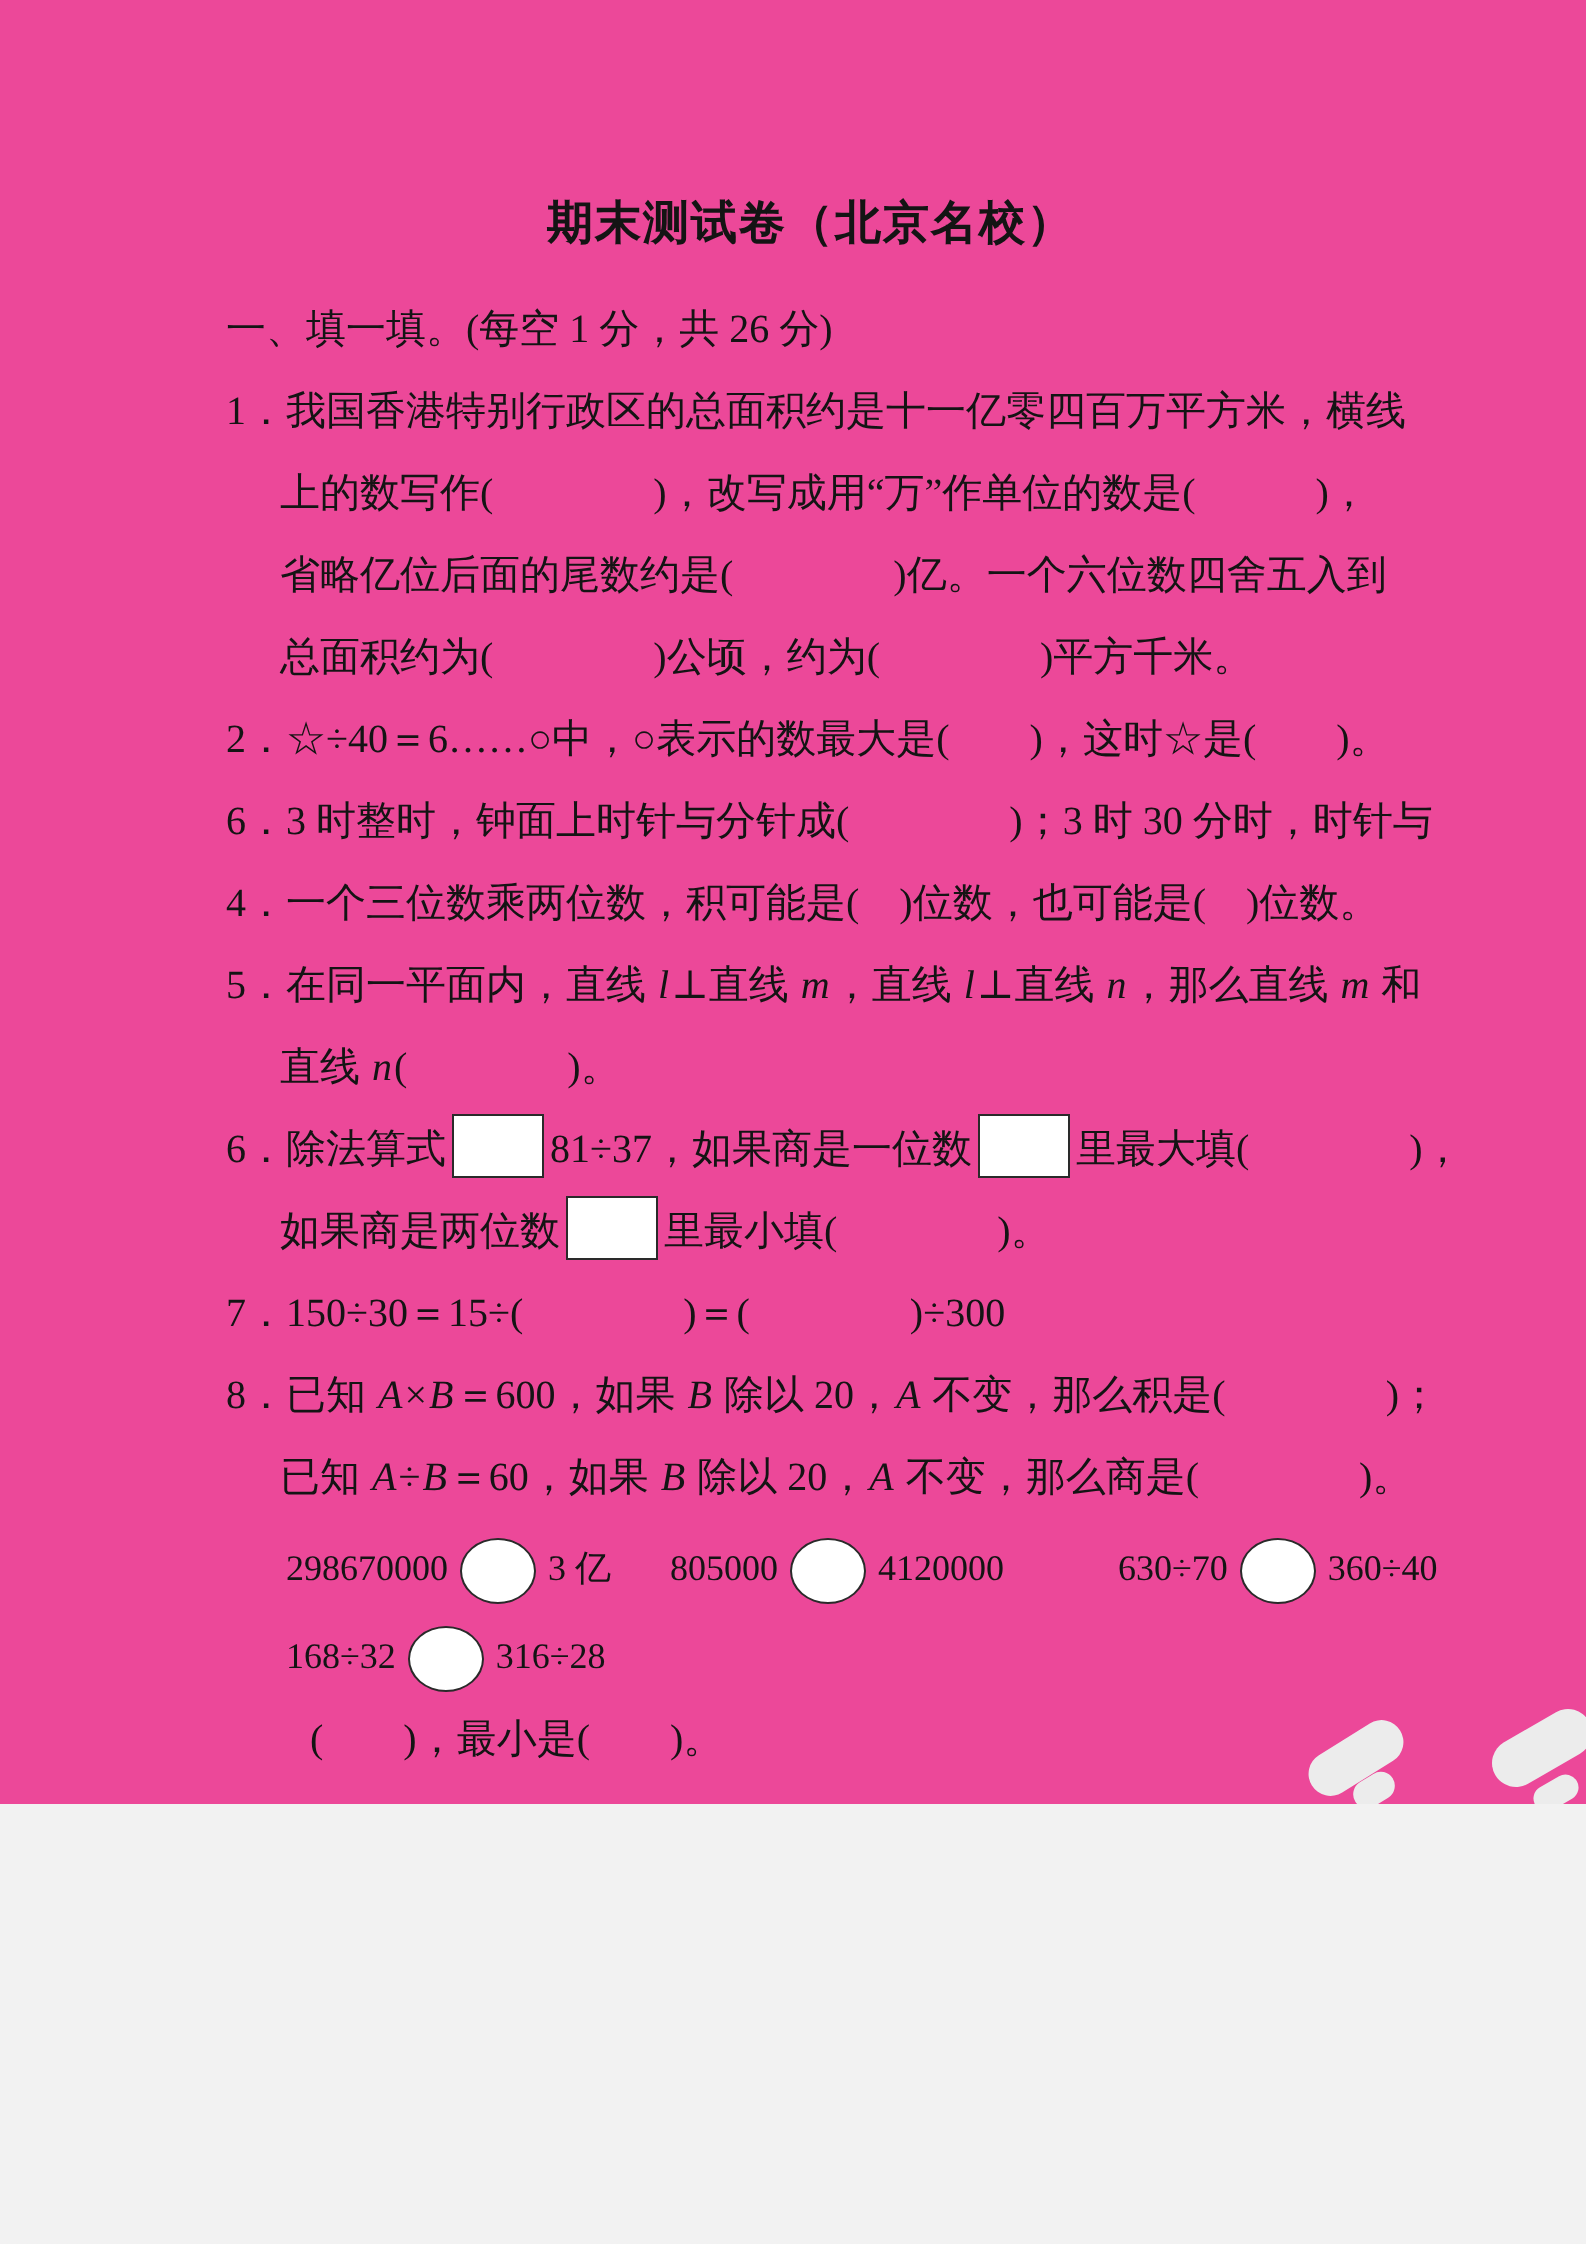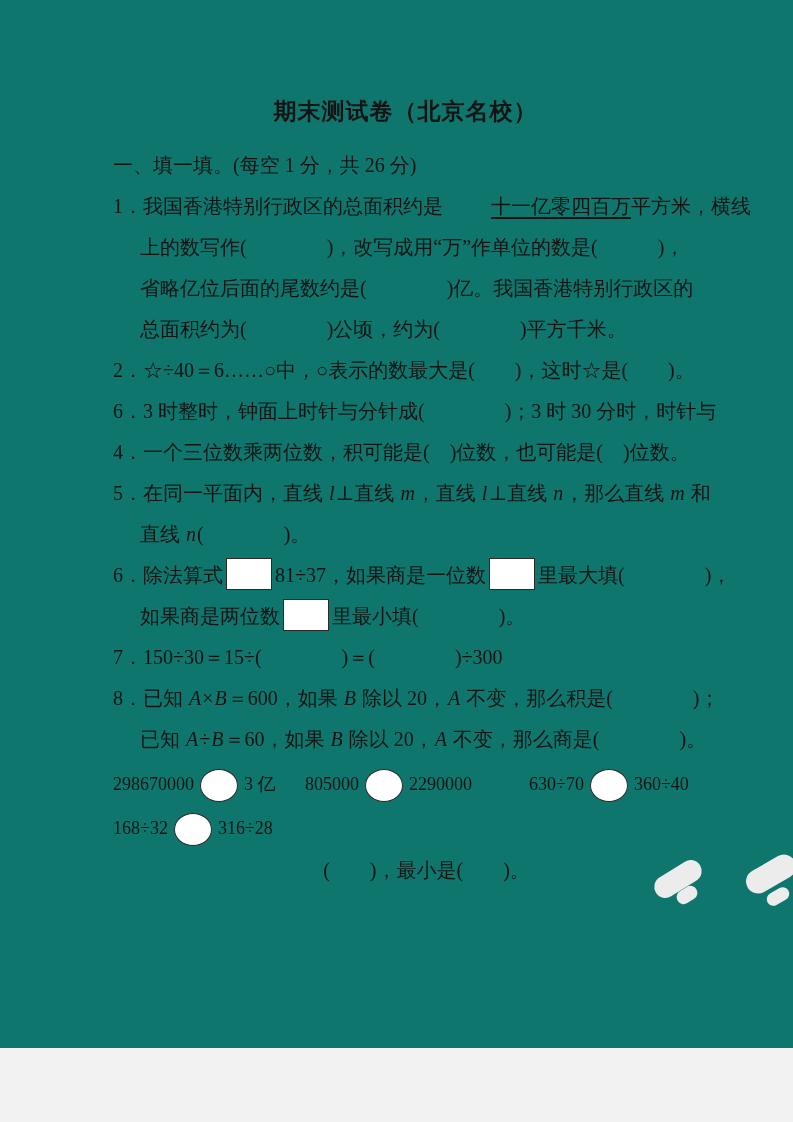--- a/index.html
+++ b/index.html
@@ -1,51 +1,51 @@
 <!DOCTYPE html>
 <html lang="zh"><head>
 <meta charset="utf-8">
 <style>
   html,body{margin:0;padding:0;background:#f2f2f2;}
   .page{
     position:relative;
-    width:793px;height:1048px;
-    background:#0f766e;
+    width:793px;height:902px;
+    background:#ec4899;
     font-family:"Liberation Serif","DejaVu Serif",serif;
     color:#141414;
     overflow:hidden;
     margin:0 auto;
   }
   .content{position:absolute;left:113px;top:96px;width:585px;}
   .title{
     text-align:center;
     font-size:23px;font-weight:bold;
     line-height:32px;
     letter-spacing:1px;
     white-space:nowrap;
   }
   .heading{font-size:20px;line-height:41px;margin-top:17px;white-space:nowrap;}
   .line{font-size:20px;line-height:41px;white-space:nowrap;}
   .indent-0{padding-left:0;}
   .indent-1{padding-left:27px;}
-  .indent-2{padding-left:42px;text-align:center;}
-  .u{text-decoration:underline;text-underline-offset:4px;margin-left:48px;}
+  .indent-2{padding-left:42px;}
+  .u{text-underline-offset:4px;}
   .it{font-style:italic;padding:0 1px;}
   .blank-box{
     display:inline-block;width:44px;height:30px;
     border:1.4px solid #2a2a2a;background:#fff;
     vertical-align:-8px;margin:0 3px;
   }
   .circle{display:inline-block;border:1.4px solid #2a2a2a;border-radius:50%;background:#fff;}
   .big-circle{width:46px;height:33px;vertical-align:-10px;margin:0 1px;}
   .cmp-circle{width:36px;height:31px;vertical-align:middle;margin:0 6px;}
   .cmp-grid{
     display:grid;
     grid-template-columns:192px 224px 1fr;
-    margin-top:2px;
+    margin-left:30px;margin-top:2px;
   }
   .cmp-cell{font-size:18px;line-height:44px;white-space:nowrap;}
   
   .wm{position:absolute;background:#ececec;border-radius:14px;}
   .wm-a{left:652px;top:868px;width:52px;height:22px;transform:rotate(-32deg);}
   .wm-b{left:676px;top:888px;width:22px;height:14px;transform:rotate(-32deg);}
   .wm-c{left:744px;top:862px;width:54px;height:24px;transform:rotate(-30deg);}
   .wm-d{left:766px;top:890px;width:24px;height:13px;transform:rotate(-30deg);}
 </style>
 </head>
@@ -56,34 +56,34 @@
   <div class="wm wm-b"></div>
   <div class="wm wm-c"></div>
   <div class="wm wm-d"></div>
 
   <div class="content">
     <div class="title">期末测试卷（北京名校）</div>
     <div class="heading">一、填一填。(每空 1 分，共 26 分)</div>
     <div>
         <div class="line indent-0"><span class="t">1．我国香港特别行政区的总面积约是</span><span class="t u">十一亿零四百万</span><span class="t">平方米，横线</span></div>
         <div class="line indent-1"><span class="t">上的数写作(　　　　)，改写成用“万”作单位的数是(　　　)，</span></div>
-        <div class="line indent-1"><span class="t">省略亿位后面的尾数约是(　　　　)亿。我国香港特别行政区的</span></div>
+        <div class="line indent-1"><span class="t">省略亿位后面的尾数约是(　　　　)亿。一个六位数四舍五入到</span></div>
         <div class="line indent-1"><span class="t">总面积约为(　　　　)公顷，约为(　　　　)平方千米。</span></div>
         <div class="line indent-0"><span class="t">2．☆÷40＝6……○中，○表示的数最大是(　　)，这时☆是(　　)。</span></div>
         <div class="line indent-0"><span class="t">6．3 时整时，钟面上时针与分针成(　　　　)；3 时 30 分时，时针与</span></div>
         <div class="line indent-0"><span class="t">4．一个三位数乘两位数，积可能是(　)位数，也可能是(　)位数。</span></div>
         <div class="line indent-0"><span class="t">5．在同一平面内，直线 </span><span class="it">l</span><span class="t">⊥直线 </span><span class="it">m</span><span class="t">，直线 </span><span class="it">l</span><span class="t">⊥直线 </span><span class="it">n</span><span class="t">，那么直线 </span><span class="it">m</span><span class="t"> 和</span></div>
         <div class="line indent-1"><span class="t">直线 </span><span class="it">n</span><span class="t">(　　　　)。</span></div>
         <div class="line indent-0"><span class="t">6．除法算式</span><span class="blank-box"></span><span class="t">81÷37，如果商是一位数</span><span class="blank-box"></span><span class="t">里最大填(　　　　)，</span></div>
         <div class="line indent-1"><span class="t">如果商是两位数</span><span class="blank-box"></span><span class="t">里最小填(　　　　)。</span></div>
         <div class="line indent-0"><span class="t">7．150÷30＝15÷(　　　　)＝(　　　　)÷300</span></div>
         <div class="line indent-0"><span class="t">8．已知 </span><span class="it">A</span><span class="t">×</span><span class="it">B</span><span class="t">＝600，如果 </span><span class="it">B</span><span class="t"> 除以 20，</span><span class="it">A</span><span class="t"> 不变，那么积是(　　　　)；</span></div>
         <div class="line indent-1"><span class="t">已知 </span><span class="it">A</span><span class="t">÷</span><span class="it">B</span><span class="t">＝60，如果 </span><span class="it">B</span><span class="t"> 除以 20，</span><span class="it">A</span><span class="t"> 不变，那么商是(　　　　)。</span></div>
         <div class="cmp-grid">
           <div class="cmp-cell"><span class="t">298670000</span><span class="circle cmp-circle"></span><span class="t">3 亿</span></div>
-          <div class="cmp-cell"><span class="t">805000</span><span class="circle cmp-circle"></span><span class="t">2290000</span></div>
+          <div class="cmp-cell"><span class="t">805000</span><span class="circle cmp-circle"></span><span class="t">4120000</span></div>
           <div class="cmp-cell"><span class="t">630÷70</span><span class="circle cmp-circle"></span><span class="t">360÷40</span></div>
           <div class="cmp-cell"><span class="t">168÷32</span><span class="circle cmp-circle"></span><span class="t">316÷28</span></div>
         </div>
         <div class="line indent-2"><span class="t">(　　)，最小是(　　)。</span></div>
       </div>
   </div>
 </div>
 
 </body></html>

